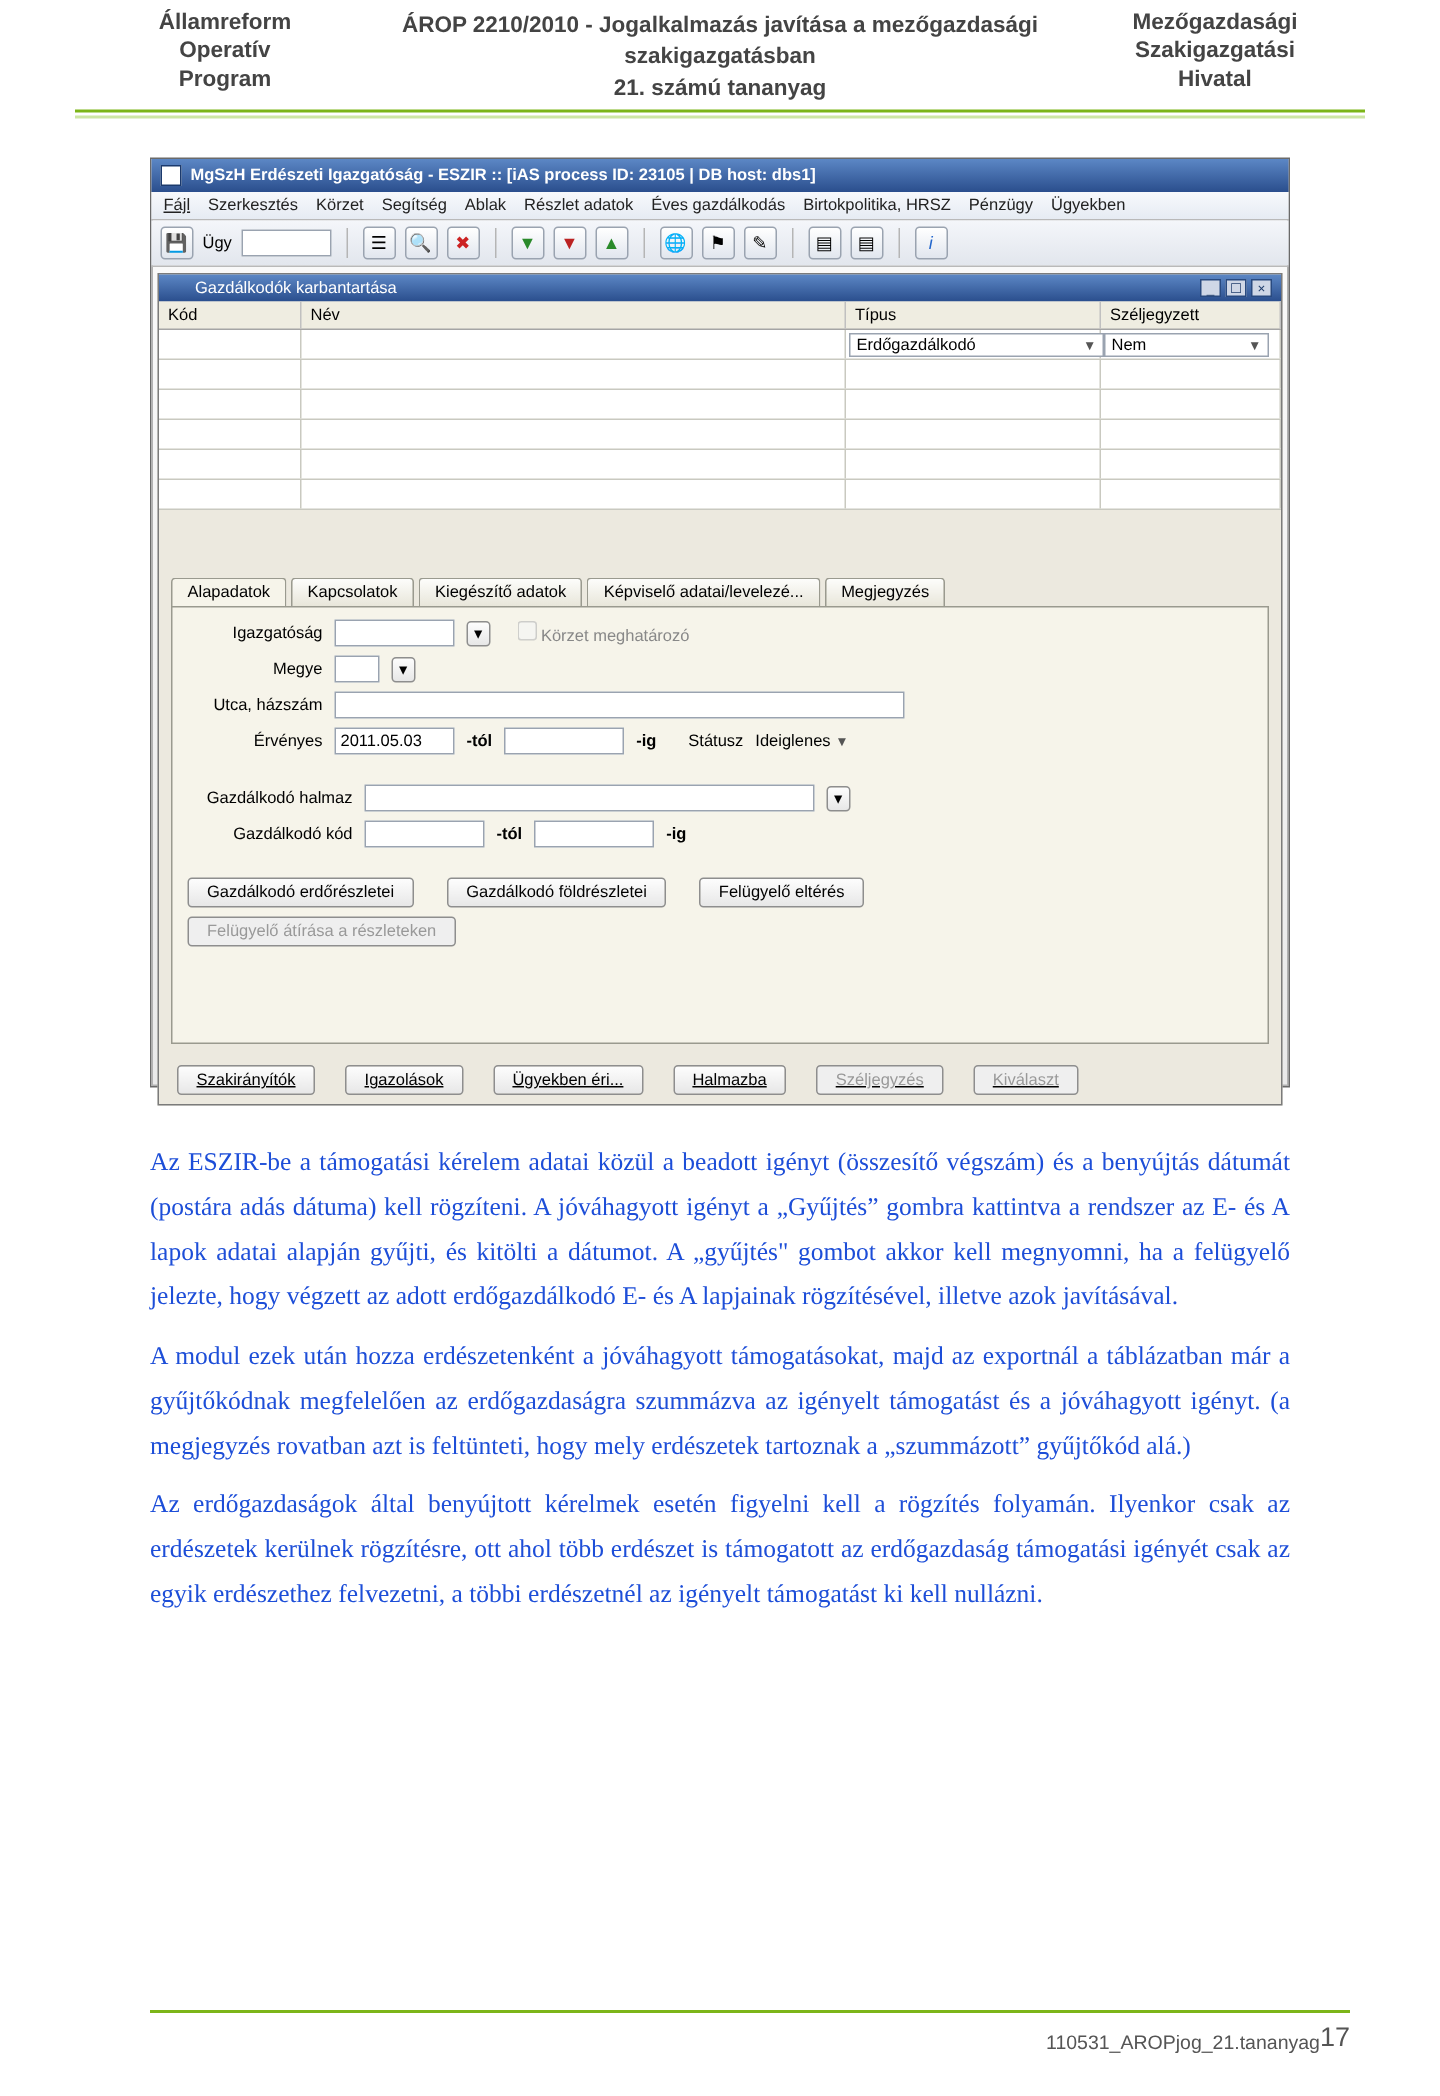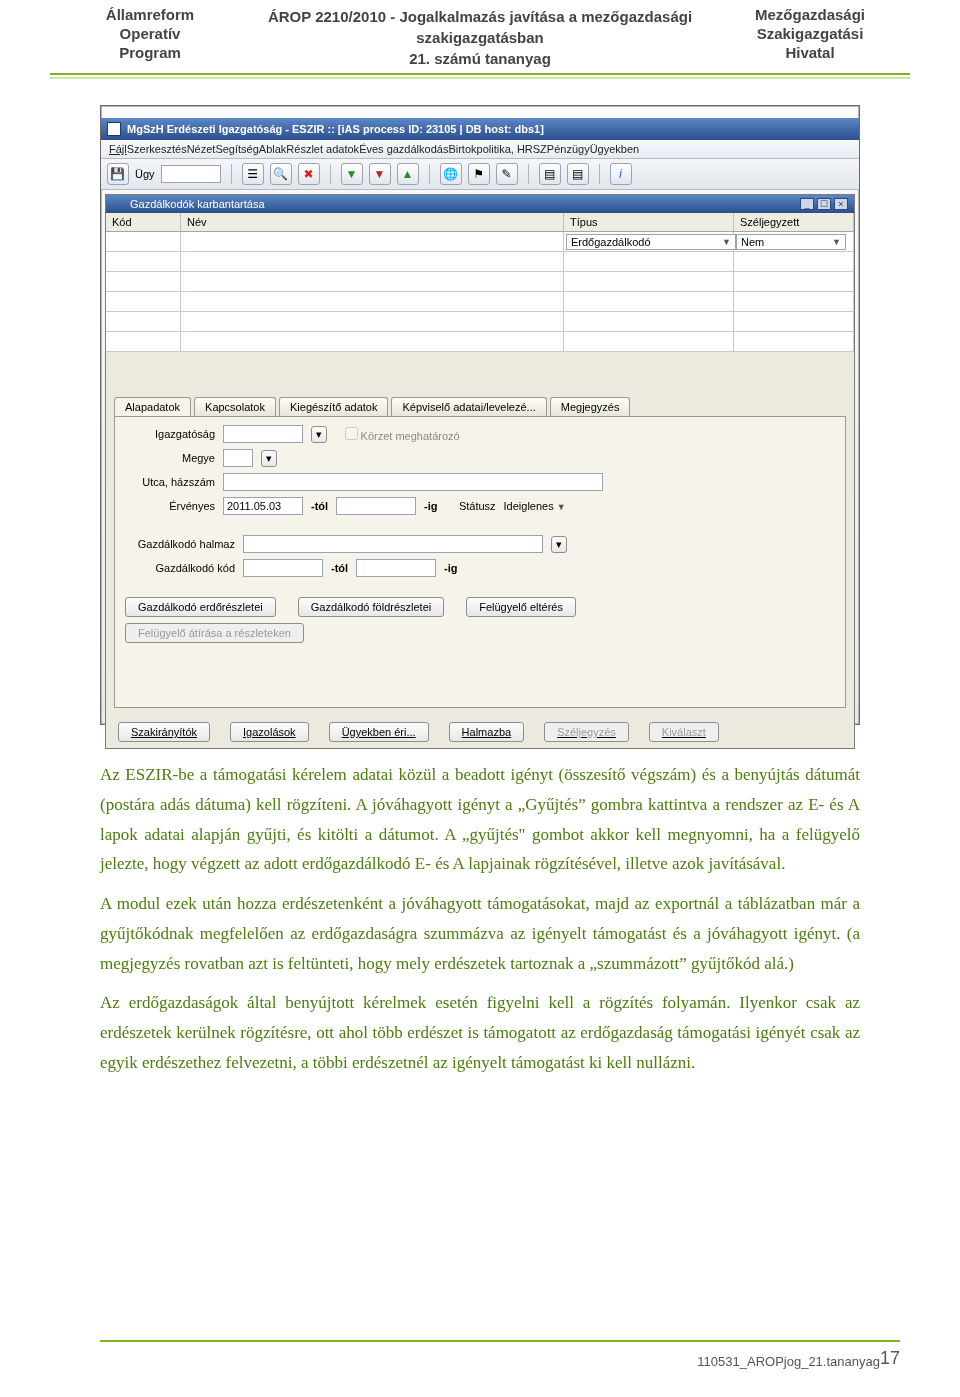--- a/index.html
+++ b/index.html
@@ -45,29 +45,29 @@
   }
   .titlebar {
     background: linear-gradient(#5c87c5, #2a4e8d);
     color: #fff;
     font-weight: bold;
     padding: 4px 6px;
     display: flex;
     align-items: center;
     gap: 6px;
     font-size: 11px;
-    margin-top: 12px;
   }
   .titlebar .win-icon {
     width: 14px; height: 14px; background: #fff; border: 1px solid #1b3a6d;
   }
   .menubar {
     background: linear-gradient(#f7f9fc, #e6ebf3);
     color: #222;
     display: flex;
+    gap: 12px;
     padding: 3px 8px;
     font-size: 11px;
     border-bottom: 1px solid #b9b9b9;
   }
   .menubar span u { text-decoration: underline; }
   .toolbar {
     background: linear-gradient(#f4f6fa, #e2e6ed);
     display: flex;
     gap: 6px;
     padding: 4px 6px;
@@ -106,21 +106,21 @@
   }
 
   
   .grid-head {
     display: flex;
     background: #efede1;
     border-bottom: 1px solid #a5a5a5;
     font-size: 11px;
   }
   .grid-head > div { padding: 3px 6px; border-right: 1px solid #c0c0c0; }
-  .col-kod { width: 75px; }
+  .col-kod { width: 95px; }
   .col-nev { flex: 1; }
   .col-tip { width: 170px; }
   .col-szj { width: 120px; }
 
   .grid-row {
     display: flex;
     border-bottom: 1px solid #c9c9c0;
     background: #fff;
     height: 20px;
   }
@@ -175,21 +175,21 @@
 
   
   .body-text {
     position: absolute;
     left: 100px;
     top: 760px;
     width: 760px;
     font-size: 17px;
     line-height: 1.75;
     text-align: justify;
-    color: #4d7c0f;
+    color: #1d4ed8;
   }
   .body-text p { margin-bottom: 10px; }
 
   
   .page-footer {
     position: absolute;
     bottom: 28px;
     left: 100px;
     right: 60px;
     font-family: Arial, sans-serif;
@@ -228,21 +228,21 @@
 <div class="app-window">
 
   <div class="titlebar">
     <span class="win-icon"></span>
     <span>MgSzH Erdészeti Igazgatóság - ESZIR :: [iAS process ID: 23105 | DB host: dbs1]</span>
   </div>
 
   <div class="menubar">
     <span><u>Fájl</u></span>
     <span>Szerkesztés</span>
-    <span>Nézet</span>
+    <span>Körzet</span>
     <span>Segítség</span>
     <span>Ablak</span>
     <span>Részlet adatok</span>
     <span>Éves gazdálkodás</span>
     <span>Birtokpolitika, HRSZ</span>
     <span>Pénzügy</span>
     <span>Ügyekben</span>
   </div>
 
   <div class="toolbar">

